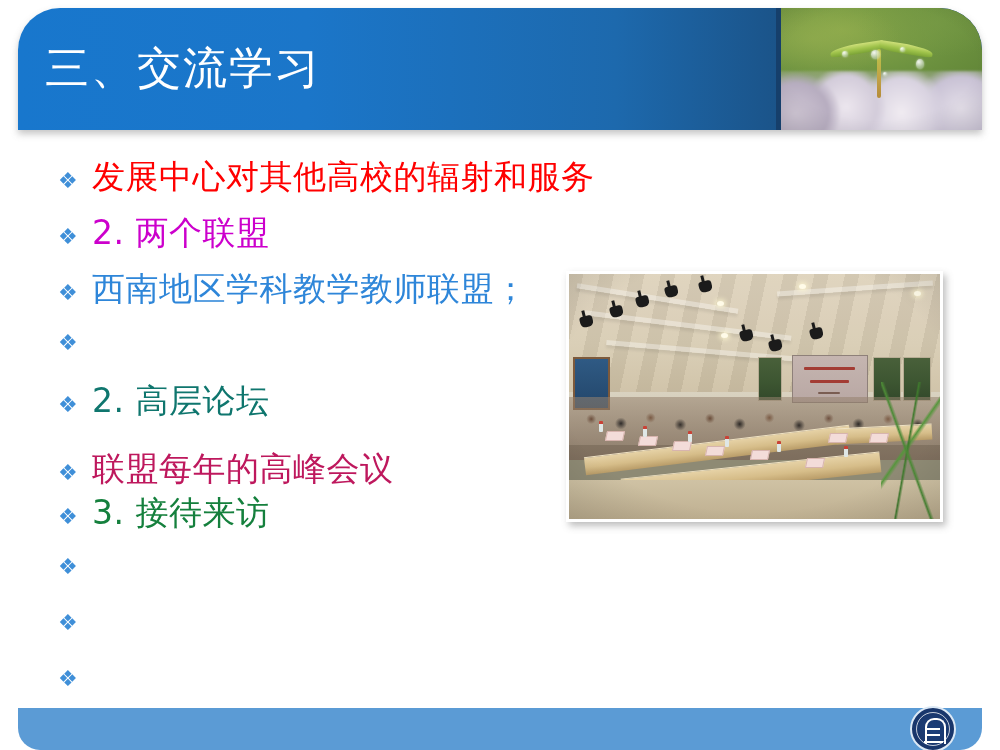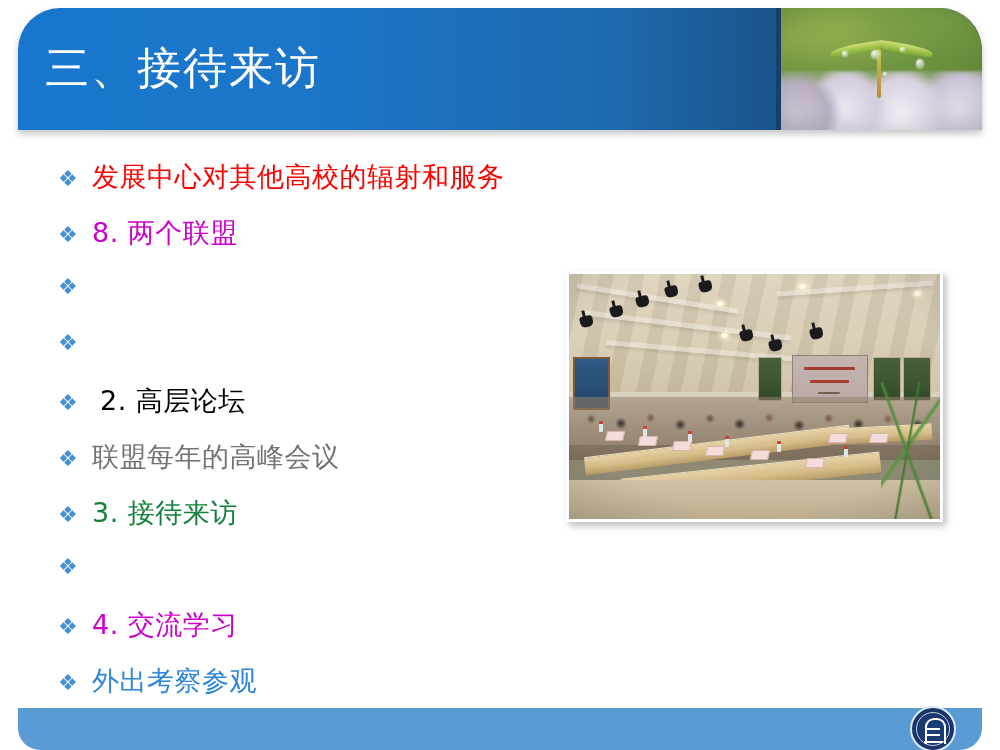--- a/index.html
+++ b/index.html
@@ -139,21 +139,21 @@
   }
   .bullet-mark {
     flex: 0 0 auto;
     width: 34px;
     font-size: 22px;
     line-height: 30px;
     color: #3f8fd8;
   }
   .bullet-text {
     flex: 1 1 auto;
-    font-size: 27px;
+    font-size: 33px;
     line-height: 34px;
     white-space: nowrap;
     letter-spacing: 0.5px;
   }
 
   
   .photo-frame {
     position: absolute;
     left: 566px;
     top: 271px;
@@ -355,21 +355,21 @@
     height: 2px;
     margin-left: -6.5px;
     background: #ffffff;
   }
 </style>
 </head>
 <body>
 
 <div class="header-banner">
 
-  <div class="header-title">三、接待来访</div>
+  <div class="header-title">三、交流学习</div>
 
   <div class="header-photo">
     <div class="hp-sky"></div>
     <div class="hp-blur"></div>
     <div class="hp-stones"></div>
     <div class="hp-leaf left"></div>
     <div class="hp-leaf right"></div>
     <div class="hp-stem"></div>
     <div class="hp-drop" style="left:46%;bottom:58%;width:9px;height:9px;"></div>
     <div class="hp-drop" style="left:32%;bottom:60%;width:6px;height:6px;"></div>
@@ -384,58 +384,57 @@
 
 <div class="bullet-list">
 
   <div class="bullet-row">
     <span class="bullet-mark">❖</span>
     <span class="bullet-text" style="color:#FF0000;">发展中心对其他高校的辐射和服务</span>
   </div>
 
   <div class="bullet-row">
     <span class="bullet-mark">❖</span>
-    <span class="bullet-text" style="color:#CC00CC;">8. 两个联盟</span>
-  </div>
-
-  <div class="bullet-row">
-    <span class="bullet-mark">❖</span>
-  </div>
-
-  <div class="bullet-row">
-    <span class="bullet-mark">❖</span>
-  </div>
-
-  <div class="bullet-row">
-    <span class="bullet-mark">❖</span>
-    <span class="bullet-text" style="color:#000000;margin-left:8px;">2. 高层论坛</span>
-  </div>
-
-  <div class="bullet-row">
-    <span class="bullet-mark">❖</span>
-    <span class="bullet-text" style="color:#737373;">联盟每年的高峰会议</span>
+    <span class="bullet-text" style="color:#CC00CC;">2. 两个联盟</span>
+  </div>
+
+  <div class="bullet-row">
+    <span class="bullet-mark">❖</span>
+    <span class="bullet-text" style="color:#2E86D9;">西南地区学科教学教师联盟；</span>
+  </div>
+
+  <div class="bullet-row">
+    <span class="bullet-mark">❖</span>
+  </div>
+
+  <div class="bullet-row">
+    <span class="bullet-mark">❖</span>
+    <span class="bullet-text" style="color:#0f766e;">2. 高层论坛</span>
+  </div>
+
+  <div class="bullet-row">
+    <span class="bullet-mark">❖</span>
+    <span class="bullet-text" style="color:#be185d;margin-top:12px;">联盟每年的高峰会议</span>
   </div>
 
   <div class="bullet-row">
     <span class="bullet-mark">❖</span>
     <span class="bullet-text" style="color:#15803d;">3. 接待来访</span>
   </div>
 
   <div class="bullet-row">
     <span class="bullet-mark">❖</span>
   </div>
 
   <div class="bullet-row">
     <span class="bullet-mark">❖</span>
-    <span class="bullet-text" style="color:#CC00CC;">4. 交流学习</span>
-  </div>
-
-  <div class="bullet-row">
-    <span class="bullet-mark">❖</span>
-    <span class="bullet-text" style="color:#2E86D9;">外出考察参观</span>
+  </div>
+
+  <div class="bullet-row">
+    <span class="bullet-mark">❖</span>
   </div>
 
 </div>
 
 <div class="photo-frame">
   <div class="photo-inner">
     <div class="ph-ceiling"></div>
 
     <div class="ph-beam" style="left:2%;top:9%;width:44%;transform:rotate(9deg);"></div>
     <div class="ph-beam" style="left:4%;top:20%;width:56%;transform:rotate(7deg);"></div>

